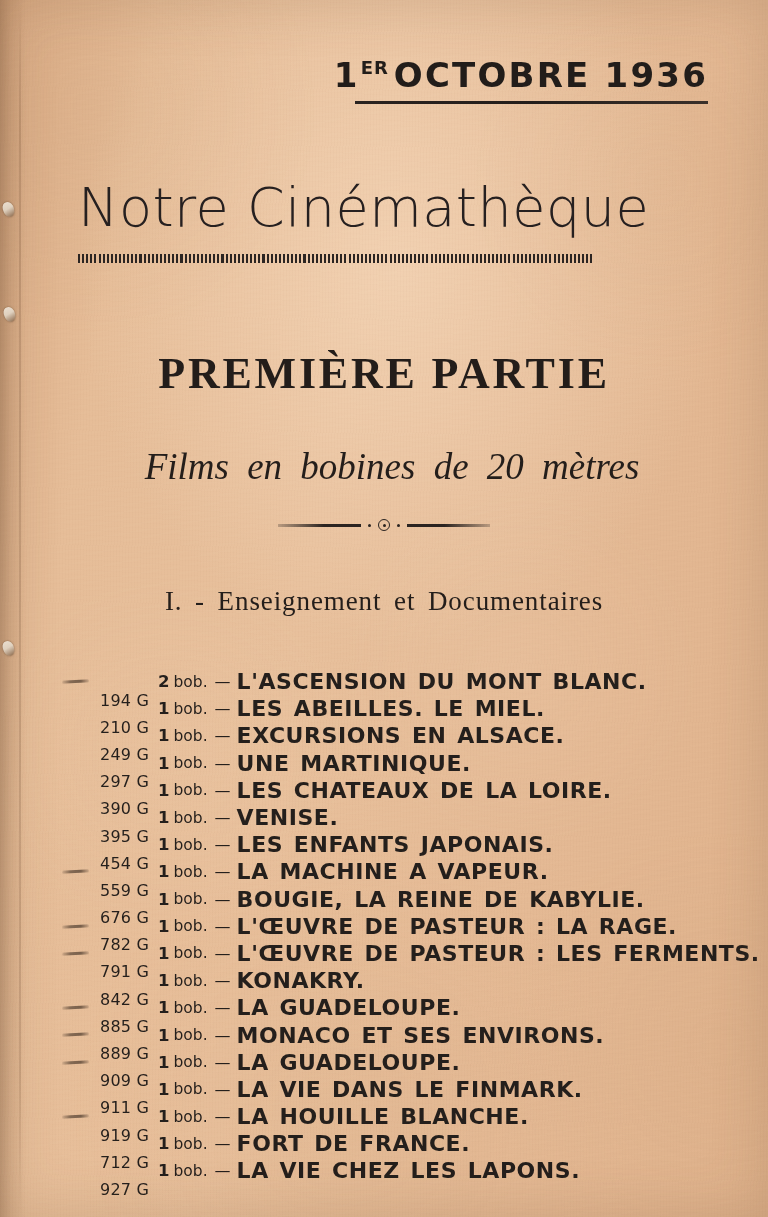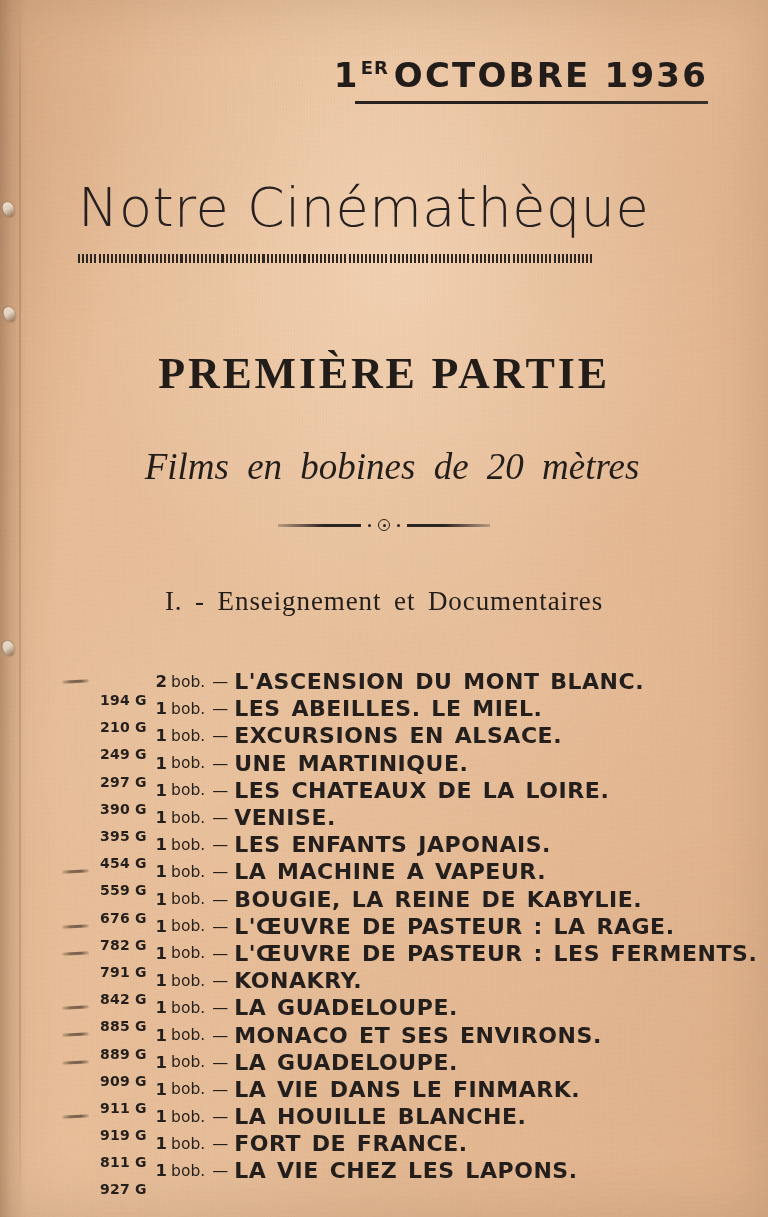--- a/index.html
+++ b/index.html
@@ -238,22 +238,22 @@
     position: relative;
     height: 27.2px;
     padding-left: 100px;
     white-space: nowrap;
     font-family: "DejaVu Sans", "Liberation Sans", sans-serif;
     color: #241f1c;
     display: flex;
     align-items: center;
   }
   .ref {
-    font-weight: bold;
-    font-size: 14px;
+    font-weight: normal;
+    font-size: 16px;
     letter-spacing: 0.2px;
     margin-top: 37px;
   }
   .reels {
     font-weight: bold;
     font-size: 16.5px;
     margin-left: 9px;
   }
   .bob {
     font-weight: normal;
@@ -447,21 +447,21 @@
         </div>
         <div class="film-row">
           <div class="pencil"></div>
           <span class="ref">919 G</span>
           <span class="reels">1</span>
           <span class="bob">bob.</span>
           <span class="dash">—</span>
           <span class="film-title">LA HOUILLE BLANCHE.</span>
         </div>
         <div class="film-row">
-          <span class="ref">811 G</span>
+          <span class="ref">712 G</span>
           <span class="reels">1</span>
           <span class="bob">bob.</span>
           <span class="dash">—</span>
           <span class="film-title">FORT DE FRANCE.</span>
         </div>
         <div class="film-row">
           <span class="ref">927 G</span>
           <span class="reels">1</span>
           <span class="bob">bob.</span>
           <span class="dash">—</span>

